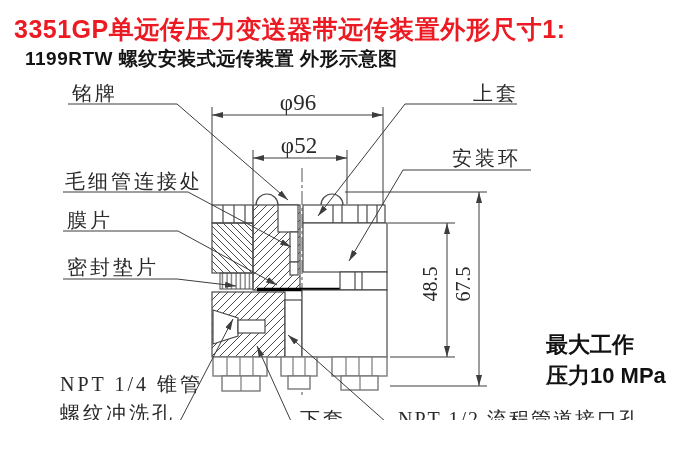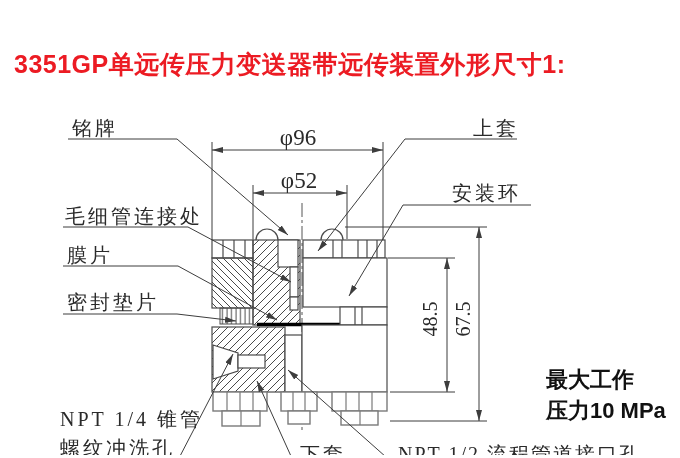--- a/index.html
+++ b/index.html
@@ -1,17 +1,17 @@
 <!DOCTYPE html>
 <html><head>
 <meta charset="utf-8">
 <style>
   html,body{margin:0;padding:0;background:#ffffff;}
   .page{position:relative;width:680px;height:420px;background:#ffffff;overflow:hidden;
-        font-family:"Liberation Sans",sans-serif;margin-top:35px;}
+        font-family:"Liberation Sans",sans-serif;}
   .title{position:absolute;left:14px;top:13px;font-size:25px;font-weight:bold;
          color:#ec1b23;letter-spacing:0.5px;white-space:nowrap;}
   .subtitle{position:absolute;left:25px;top:46px;font-size:19px;font-weight:bold;
             color:#141414;letter-spacing:0.5px;white-space:nowrap;}
   svg{position:absolute;left:0;top:0;}
   .cjk-label{font-family:"Liberation Serif","DejaVu Serif",serif;font-size:20px;
              letter-spacing:3px;fill:#2a2a2a;}
   .dim-text{font-family:"Liberation Serif","DejaVu Serif",serif;font-size:23px;fill:#2a2a2a;}
   .dim-text-v{font-family:"Liberation Serif","DejaVu Serif",serif;font-size:20px;fill:#2a2a2a;}
   .note-text{font-family:"Liberation Sans",sans-serif;font-size:22px;font-weight:bold;fill:#111111;}
@@ -21,20 +21,21 @@
   .nut{stroke:#7a7a7a;stroke-width:1.4;fill:#ffffff;}
   .nut-ln{stroke:#7a7a7a;stroke-width:1.2;}
   .thick{stroke:#000000;stroke-width:3.6;}
   .cl{stroke:#555555;stroke-width:1;stroke-dasharray:14 3 3 3;}
 </style>
 </head>
 <body>
 
 <div class="page">
   <div class="title">3351GP单远传压力变送器带远传装置外形尺寸1:</div>
+  <div class="subtitle">1199RTW 螺纹安装式远传装置 外形示意图</div>
 
   <svg width="680" height="458" viewBox="0 0 680 458">
     <defs>
       <marker id="arr" markerWidth="12" markerHeight="8" refX="11" refY="4" orient="auto-start-reverse" markerUnits="userSpaceOnUse">
         <path d="M0,1 L11,4 L0,7 Z" fill="#3d3d3d"></path>
       </marker>
       <pattern id="hatchF" width="8" height="8" patternUnits="userSpaceOnUse">
         <path d="M-1,9 L9,-1" stroke="#4a4a4a" stroke-width="1"></path>
       </pattern>
       <pattern id="hatchB" width="7" height="7" patternUnits="userSpaceOnUse">

